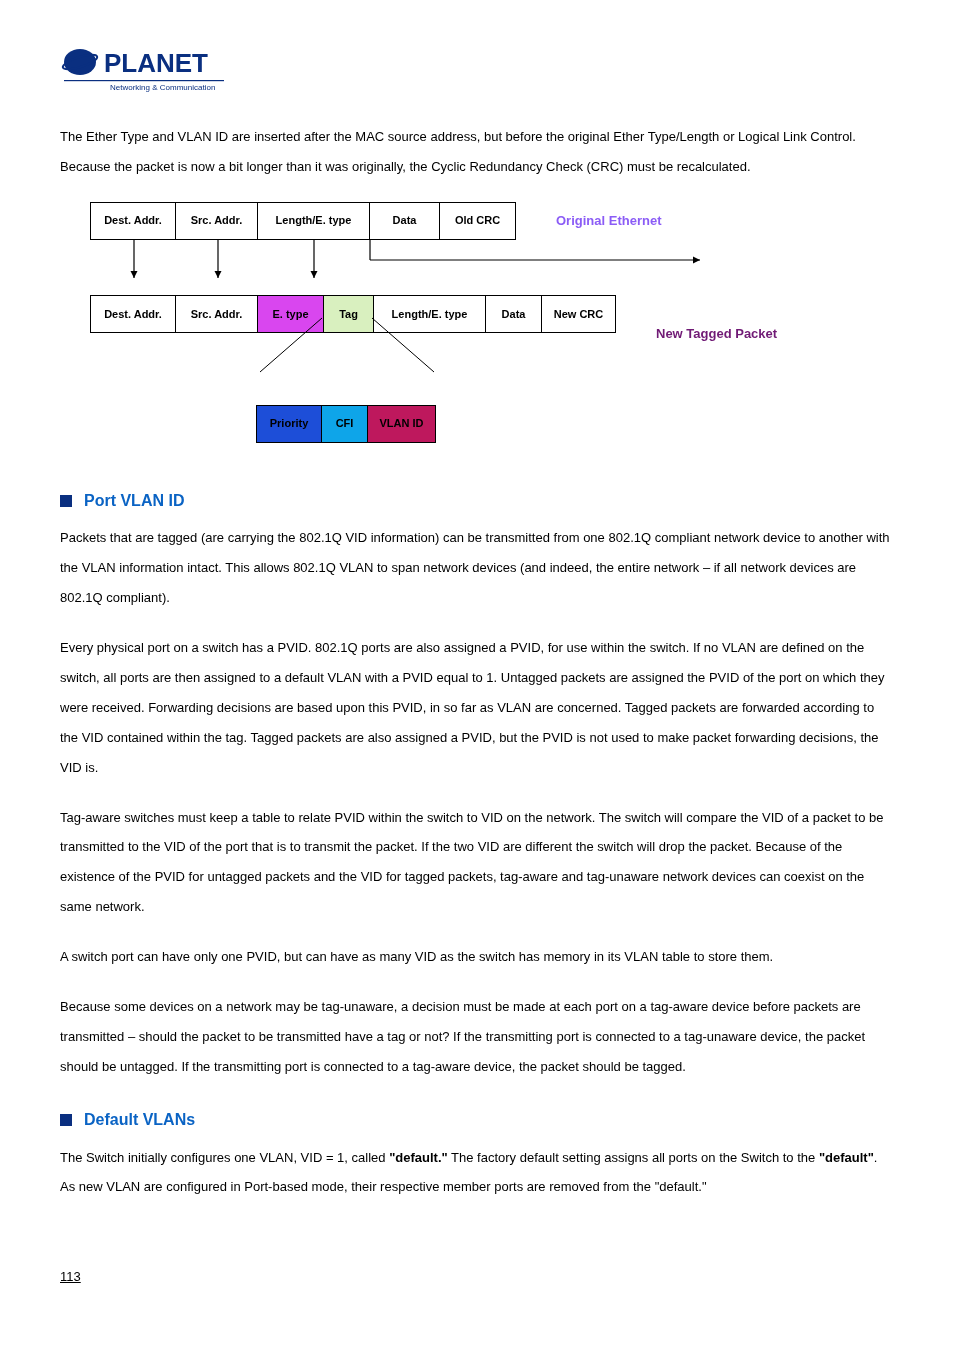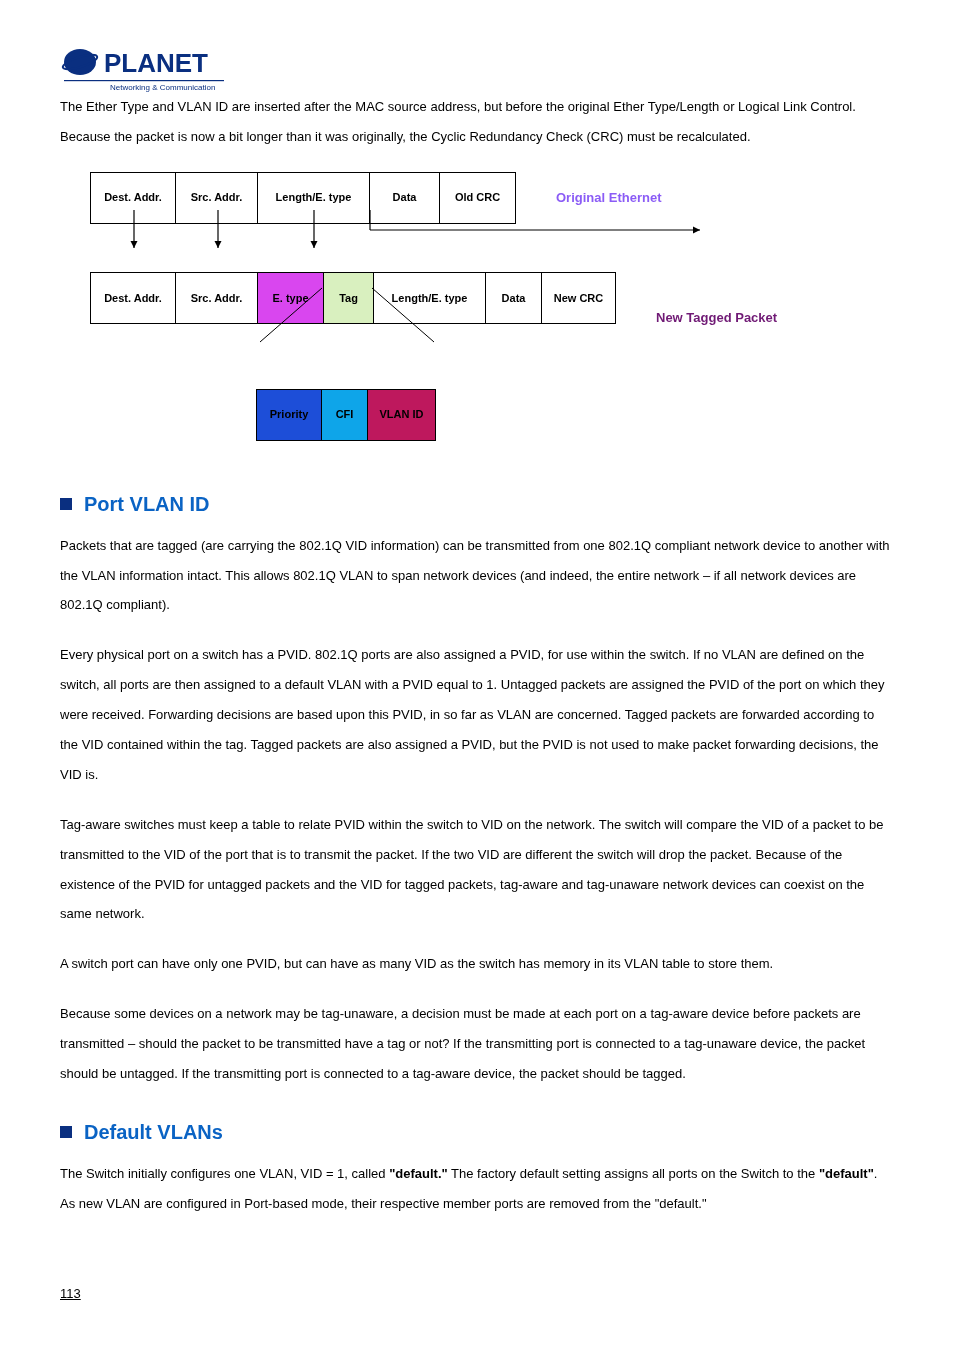--- a/index.html
+++ b/index.html
@@ -6,36 +6,36 @@
   body {
     font-family: Arial, Helvetica, sans-serif;
     font-size: 13px;
     color: #000;
     background: #fff;
     width: 954px;
     margin: 0 auto;
     padding: 40px 60px 60px 60px;
     line-height: 2.3;
   }
-  .logo-wrap { }
+  .logo-wrap { margin-bottom: 30px; }
   .logo-svg { display: block; }
   .intro { margin-bottom: 40px; }
   .diagram-wrap { margin: 10px 0 40px 0; position: relative; }
   .row1, .row2, .row3 { display: flex; align-items: center; }
   .box {
     border: 1px solid #000;
     font-size: 11px;
     font-weight: bold;
     text-align: center;
     padding: 10px 4px;
     background: #fff;
     display: flex;
     align-items: center;
     justify-content: center;
-    height: 52px;
+    height: 38px;
   }
   .row1 .box:not(:first-child), .row2 .box:not(:first-child), .row3 .box:not(:first-child) { border-left: none; }
   .label-right { font-weight: bold; margin-left: 40px; white-space: nowrap; }
   .blue { color: #8b5cf6; }
   .red { color: #701a75; margin-top: 39px; }
   .w-dest { width: 86px; }
   .w-src { width: 82px; }
   .w-len1 { width: 112px; }
   .w-data1 { width: 70px; }
   .w-crc1 { width: 76px; }
@@ -46,21 +46,21 @@
   .w-crc2 { width: 74px; text-align: right; }
   .w-prio { width: 66px; background: #1d4ed8; }
   .w-cfi { width: 46px; background: #0ea5e9; }
   .w-vlan { width: 68px; background: #be185d; }
   .row1 { margin-left: 30px; }
   .row2 { margin-left: 30px; margin-top: 40px; }
   .row3 { margin-left: 196px; margin-top: 56px; }
   .svg-arrows { position: absolute; top: 0; left: 0; pointer-events: none; }
   .section-head { display: flex; align-items: center; margin-top: 20px; margin-bottom: 4px; }
   .bullet-sq { width: 12px; height: 12px; background: #0a2f80; margin-right: 12px; flex-shrink: 0; }
-  .section-title { color: #0a63c4; font-weight: bold; font-size: 20px; }
+  .section-title { color: #0a63c4; font-weight: bold; font-size: 16px; }
   .para { margin-bottom: 20px; }
   .bold { font-weight: bold; }
   .footer-num { text-align: left; margin-top: 60px; font-size: 13px; text-decoration: underline; }
 </style>
 </head>
 <body>
 
 <div class="logo-wrap">
   <svg class="logo-svg" width="170" height="52" viewBox="0 0 170 52">
     <g fill="#0a2f80">

